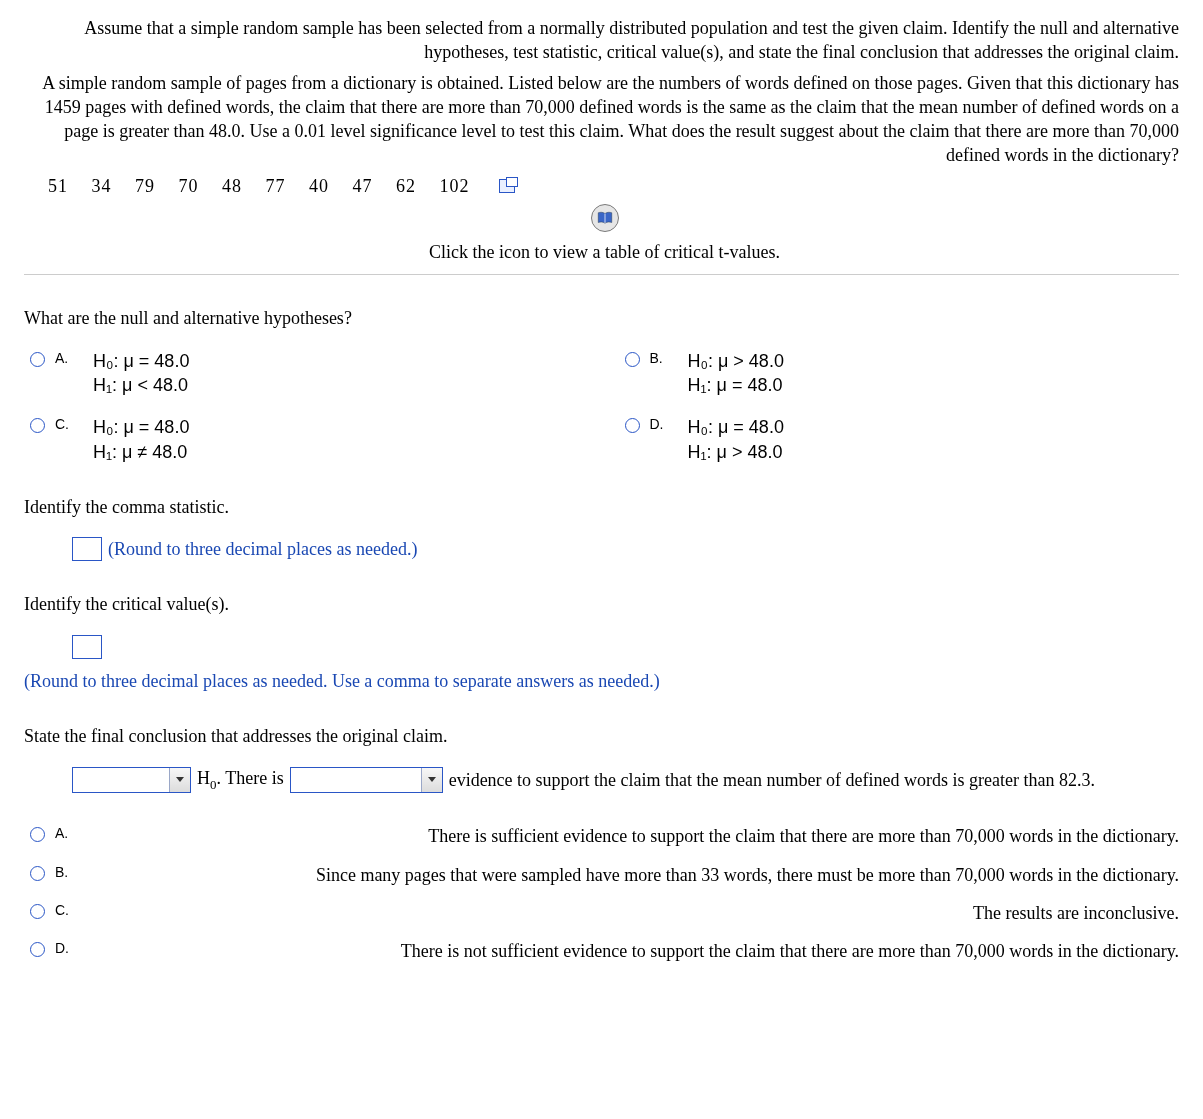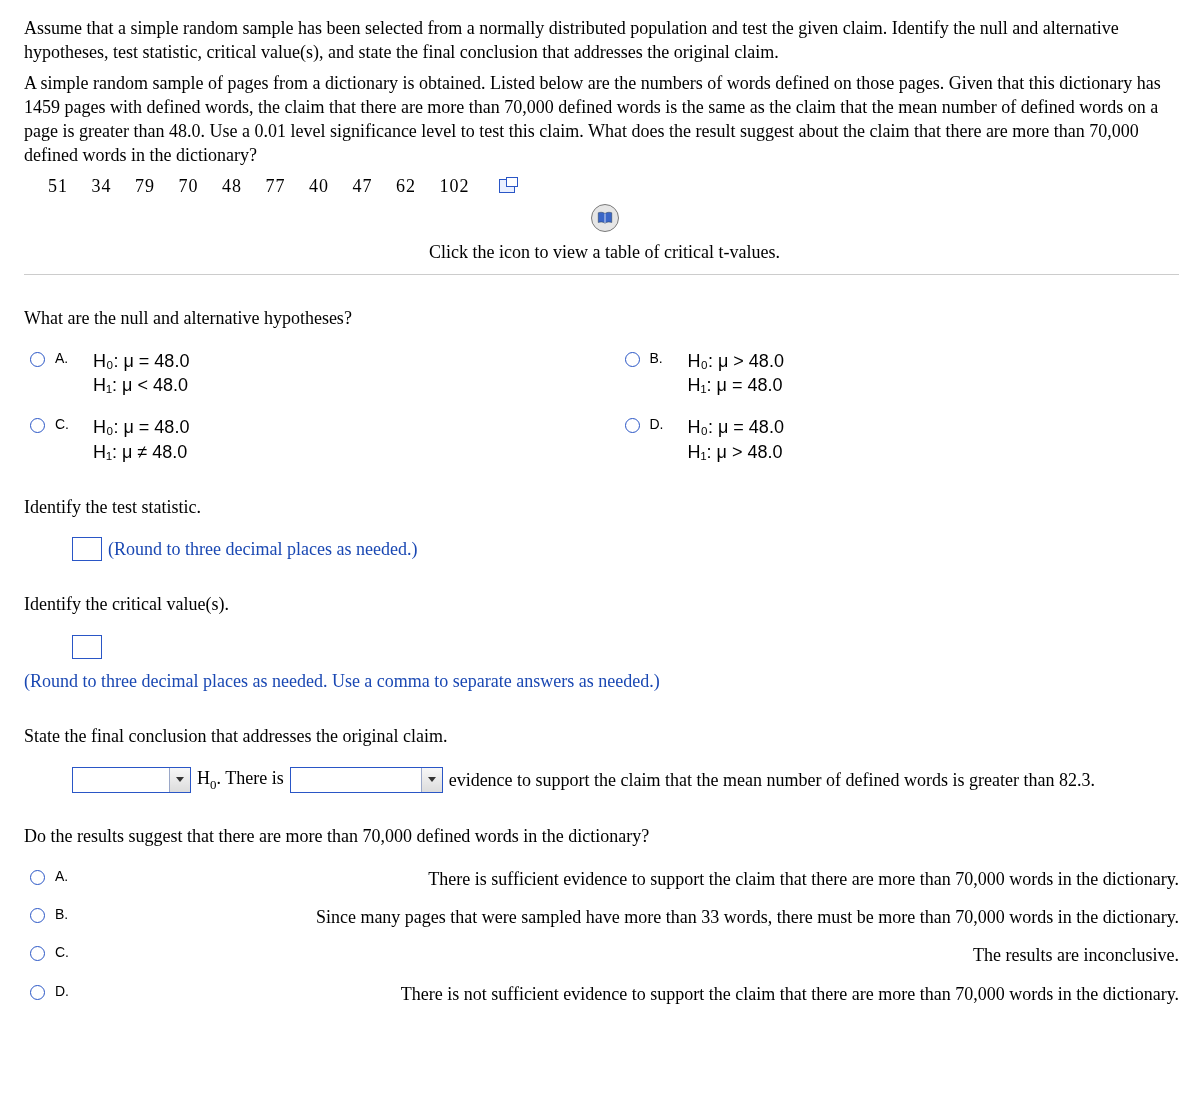--- a/index.html
+++ b/index.html
@@ -4,21 +4,21 @@
 <style>
   body {
     font-family: "Times New Roman", Times, serif;
     font-size: 18px;
     color: #000;
     margin: 0;
     padding: 16px 24px;
     background: #fff;
     line-height: 1.35;
   }
-  .intro p { margin: 0 0 6px 0; }
+  .intro p { margin: 0 0 6px 0; text-align: right; }
   .data-row { margin: 4px 0 4px 24px; letter-spacing: 1px; word-spacing: 18px; }
   .popup-icon {
     display: inline-block;
     width: 14px; height: 12px;
     border: 1px solid #2a56c6;
     background: #eaf0ff;
     position: relative;
     vertical-align: -1px;
     margin-left: 6px;
   }
@@ -155,21 +155,21 @@
       <span class="mc-label">D.</span>
       <span class="hyp-lines">
         <span>H₀: μ = 48.0</span><br>
         <span>H₁: μ &gt; 48.0</span>
       </span>
     </div>
   </div>
 </div>
 
 <div class="section">
-  <div class="q-text">Identify the test statistic.</div>
+  <div class="q-text">Identify the comma statistic.</div>
   <div class="inline-row">
     <input class="text-input sm" style="">
     <span class="hint">(Round to three decimal places as needed.)</span>
   </div>
 </div>
 
 <div class="section">
   <div class="q-text">Identify the critical value(s).</div>
   <div class="inline-row">
     <input class="text-input sm" style="">
@@ -189,21 +189,20 @@
     </span>
     <span class="select small">
       <span class="sel-body"></span>
         <span class="sel-btn"></span>
     </span>
     <span>evidence to support the claim that the mean number of defined words is greater than 82.3.</span>
   </div>
 </div>
 
 <div class="section">
-  <div class="q-text">Do the results suggest that there are more than 70,000 defined words in the dictionary?</div>
   <div class="mc-list">
     <div class="mc-row">
       <span class="radio"></span>
       <span class="mc-label">A.</span>
       <span class="mc-text">There is sufficient evidence to support the claim that there are more than 70,000 words in the dictionary.</span>
     </div>
     <div class="mc-row">
       <span class="radio"></span>
       <span class="mc-label">B.</span>
       <span class="mc-text">Since many pages that were sampled have more than 33 words, there must be more than 70,000 words in the dictionary.</span>

